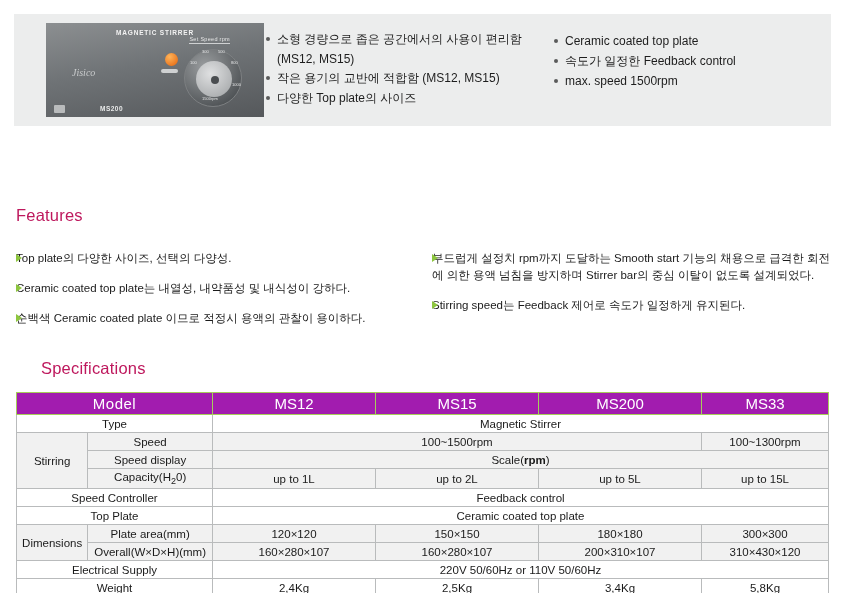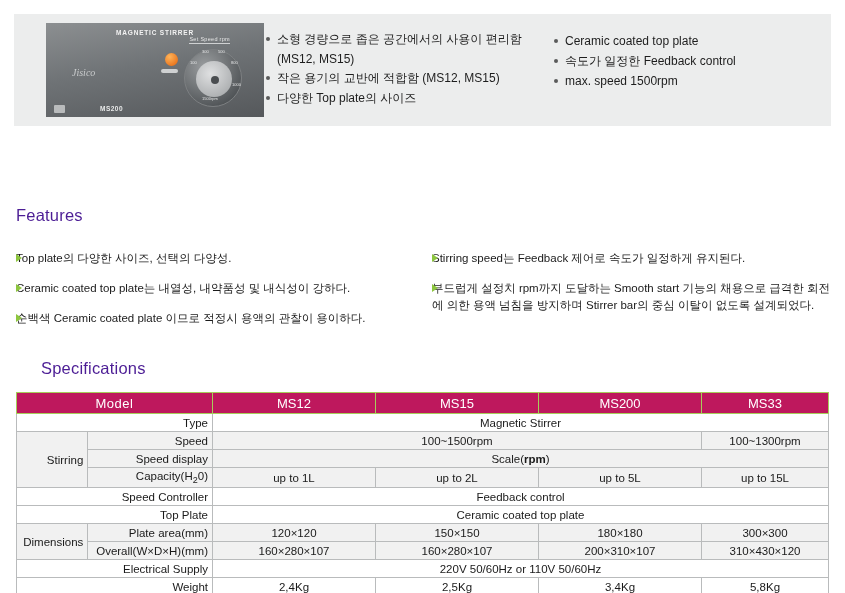--- a/index.html
+++ b/index.html
@@ -161,21 +161,21 @@
     width: 4px;
     height: 4px;
     border-radius: 50%;
     background: #5a5a5a;
   }
   .bullet-sub { padding-left: 11px; }
 
   
   .section-title {
     position: absolute;
-    color: #4c1d95;
+    color: #be185d;
     font-size: 16.5px;
     letter-spacing: .2px;
   }
   #features-title { left: 16px; top: 206px; }
   #specs-title    { left: 16px; top: 359px; margin-left: 25px; }
 
   .feature-col { position: absolute; font-size: 11.5px; line-height: 17px; }
   .feature-col.left  { left: 16px;  top: 250px; width: 410px; }
   .feature-col.right { left: 432px; top: 250px; width: 400px; }
   .feature-item { position: relative; margin-bottom: 13px; }
@@ -201,29 +201,29 @@
   }
   .spec-table th, .spec-table td {
     border: 1px solid #b9bbbc;
     padding: 2px 4px;
     height: 18px;
     text-align: center;
     font-weight: normal;
     color: #1a1a1a;
   }
   .spec-table thead th {
-    background: #be185d;
+    background: #a21caf;
     color: #ffffff;
-    font-size: 13px;
+    font-size: 15px;
     height: 21px;
     border-color: #a6ce5a;
   }
   .spec-table thead th.model-head { letter-spacing: .5px; }
   td.label-cell, th.label-cell {
-    text-align: right;
+    text-align: center;
   }
   .col-a { width: 139px; }
   .col-b { width: 163px; }
   .col-d { width: 127px; }
   tr.alt td { background: #f1f1f1; }
   .sub { vertical-align: sub; font-size: 9px; }
   .bold { font-weight: bold; }
 </style>
 </head>
 <body>
@@ -269,22 +269,22 @@
 
 <div class="section-title" id="features-title">Features</div>
 
 <div class="feature-col left">
   <div class="feature-item">Top plate의 다양한 사이즈, 선택의 다양성.</div>
   <div class="feature-item">Ceramic coated top plate는 내열성, 내약품성 및 내식성이 강하다.</div>
   <div class="feature-item">순백색 Ceramic coated plate 이므로 적정시 용액의 관찰이 용이하다.</div>
 </div>
 
 <div class="feature-col right">
+  <div class="feature-item">부드럽게 설정치 rpm까지 도달하는 Smooth start 기능의 채용으로 급격한 회전에 의한 용액 넘침을 방지하며 Stirrer bar의 중심 이탈이 없도록 설계되었다.</div>
   <div class="feature-item">Stirring speed는 Feedback 제어로 속도가 일정하게 유지된다.</div>
-  <div class="feature-item">부드럽게 설정치 rpm까지 도달하는 Smooth start 기능의 채용으로 급격한 회전에 의한 용액 넘침을 방지하며 Stirrer bar의 중심 이탈이 없도록 설계되었다.</div>
 </div>
 
 <div class="section-title" id="specs-title">Specifications</div>
 
 <table class="spec-table">
   <thead>
     <tr>
       <th class="model-head col-a" colspan="2">Model</th>
       <th class="col-b">MS12</th>
       <th class="col-b">MS15</th>

